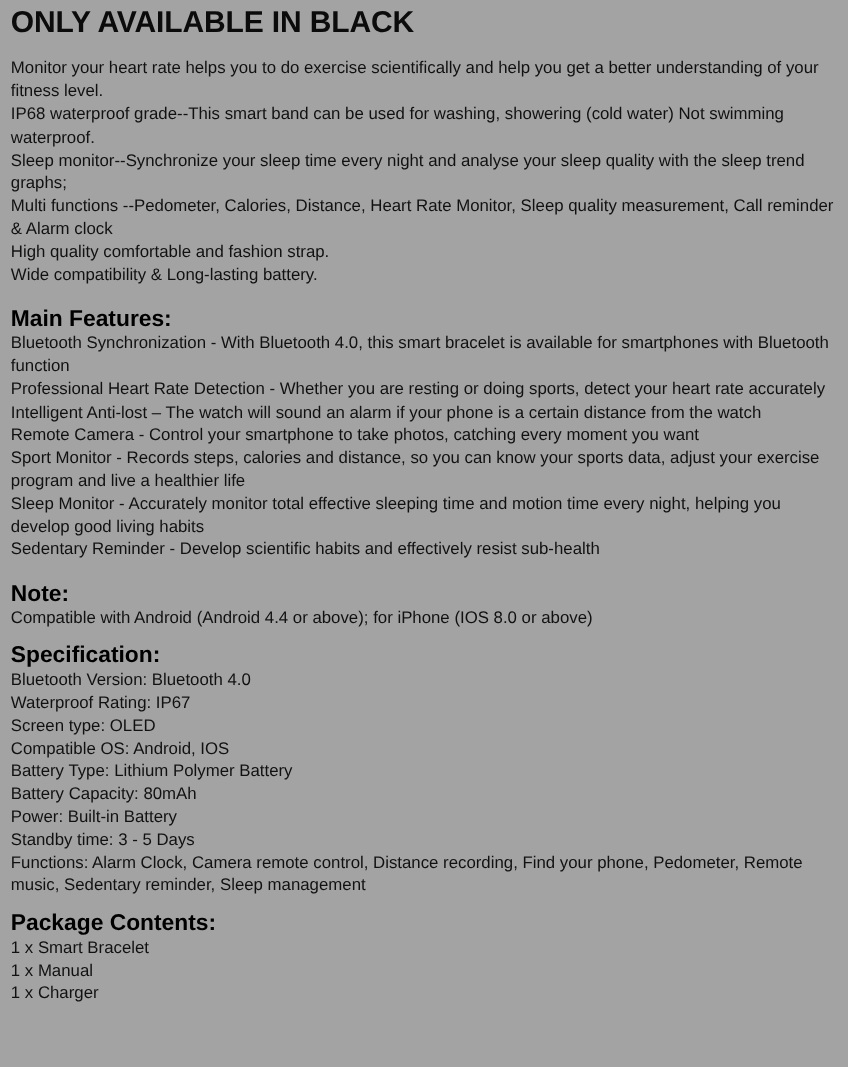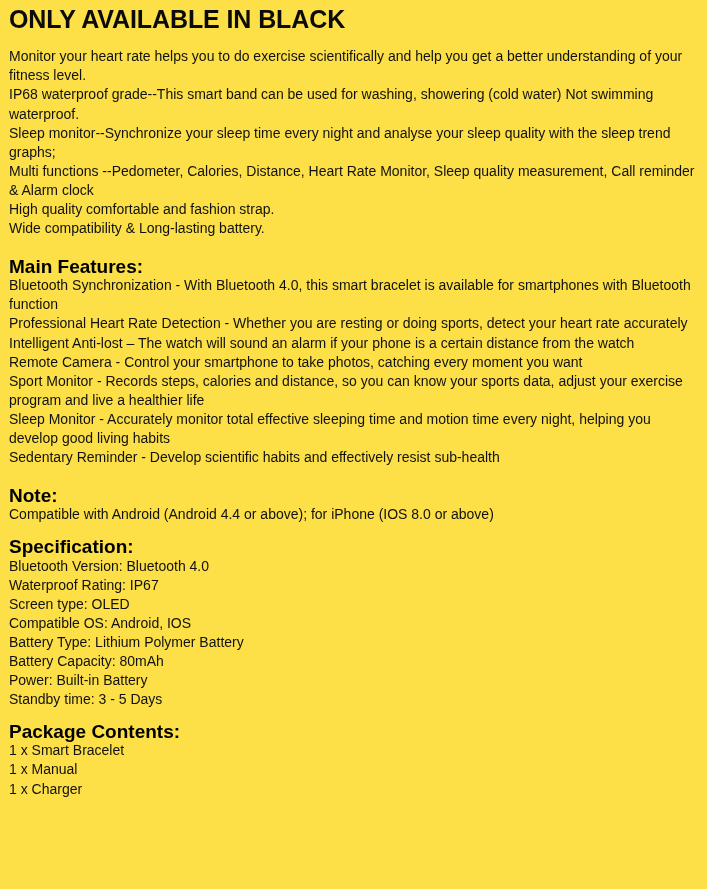--- a/index.html
+++ b/index.html
@@ -13,21 +13,21 @@
     height: 889px;
     overflow: hidden;
     font-family: "Liberation Sans", sans-serif;
     color: #000000;
     -webkit-font-smoothing: none;
   }
   #page {
     width: 707px;
     height: 889px;
     position: relative;
-    background: #fde047;
+    background: #a3a3a3;
     padding: 0;
     box-sizing: border-box;
   }
   .title {
     font-size: 25px;
     font-weight: bold;
     letter-spacing: -0.1px;
     line-height: 1.05;
     margin: 0;
     padding: 6px 0 0 9px;
@@ -110,20 +110,21 @@
   <div class="body-block">
     <p class="heading">Specification:</p>
     <p class="para">Bluetooth Version: Bluetooth 4.0</p>
     <p class="para">Waterproof Rating: IP67</p>
     <p class="para">Screen type: OLED</p>
     <p class="para">Compatible OS: Android, IOS</p>
     <p class="para">Battery Type: Lithium Polymer Battery</p>
     <p class="para">Battery Capacity: 80mAh</p>
     <p class="para">Power: Built-in Battery</p>
     <p class="para">Standby time: 3 - 5 Days</p>
+    <p class="para">Functions: Alarm Clock, Camera remote control, Distance recording, Find your phone, Pedometer, Remote music, Sedentary reminder, Sleep management</p>
   </div>
 
   <div class="spacer-sm"></div>
 
   <div class="body-block">
     <p class="heading">Package Contents:</p>
     <p class="para">1 x Smart Bracelet</p>
     <p class="para">1 x Manual</p>
     <p class="para">1 x Charger</p>
   </div>

